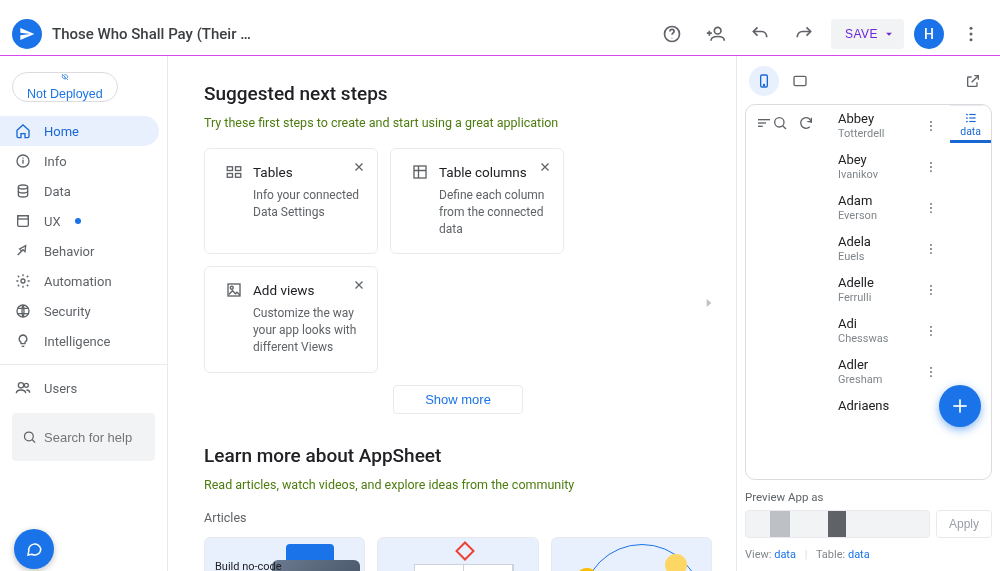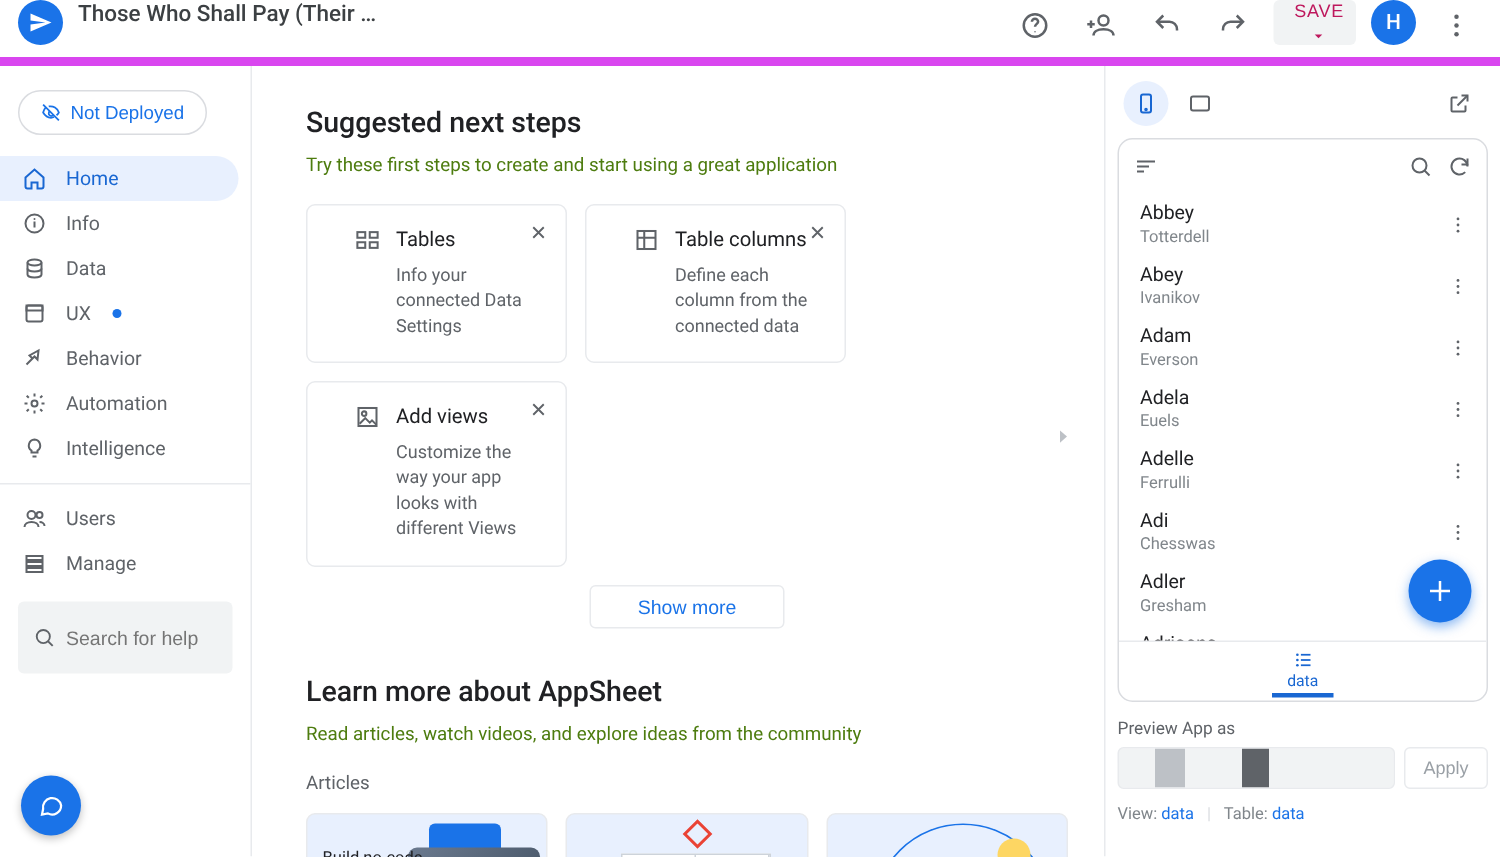--- a/index.html
+++ b/index.html
@@ -1,49 +1,49 @@
 <!DOCTYPE html>
 <html><head>
 <meta charset="utf-8">
 <style>
   * { box-sizing: border-box; margin: 0; padding: 0; }
   body { font-family: 'Google Sans', Roboto, Arial, sans-serif; font-size: 13px; color: #202124; width: 1000px; height: 571px; overflow: hidden; background: #fff; }
   svg { display: block; }
 
   
-  .header { height: 44px; border-bottom: 6px solid #d946ef; display: flex; padding: 0 12px; gap: 10px; }
+  .header { height: 44px; border-bottom: 1px solid #d946ef; display: flex; align-items: center; padding: 0 12px; gap: 10px; margin-top: 12px; }
   .logo-circle { width: 30px; height: 30px; border-radius: 50%; background: #1a73e8; display: flex; align-items: center; justify-content: center; }
   .app-title { font-size: 15px; font-weight: 500; color: #3c4043; flex: 0 0 auto; max-width: 200px; white-space: nowrap; overflow: hidden; text-overflow: ellipsis; }
   .header-spacer { flex: 1; }
   .hdr-icon { width: 34px; height: 34px; display:flex; align-items:center; justify-content:center; color:#5f6368; border-radius:50%; cursor:pointer; }
-  .save-btn { background:#f1f3f4; color:#be185d; font-size:12px; font-weight:500; letter-spacing:.5px; border:none; border-radius:4px; height:30px; padding:0 8px 0 14px; display:flex; align-items:center; gap:4px; cursor:default;flex-direction:column; }
+  .save-btn { background:#f1f3f4; color:#6d28d9; font-size:12px; font-weight:500; letter-spacing:.5px; border:none; border-radius:4px; height:30px; padding:0 8px 0 14px; display:flex; align-items:center; gap:4px; cursor:default; }
   .avatar { width:30px; height:30px; border-radius:50%; background:#1a73e8; color:#fff; display:flex; align-items:center; justify-content:center; font-size:14px; font-weight:500; }
 
   
   .body { display:flex; height: calc(100% - 44px); }
 
   
   .sidebar { width: 168px; border-right:1px solid #e8eaed; padding-top:16px; display:flex; flex-direction:column; position:relative; }
-  .not-deployed { margin: 0 12px 14px 12px; align-self:flex-start; border:1px solid #dadce0; border-radius:16px; height:30px; padding:0 14px; display:flex; align-items:center; gap:6px; color:#1a73e8; font-size:12.5px; font-weight:500; background:#fff; cursor:pointer; }
+  .not-deployed { margin: 0 12px 14px 12px; align-self:flex-start; border:1px solid #dadce0; border-radius:16px; height:30px; padding:0 14px; display:flex; align-items:center; gap:6px; color:#1a73e8; font-size:12.5px; font-weight:500; background:#fff; cursor:pointer;flex-direction:column; }
   .nav-item { height:30px; display:flex; align-items:center; gap:12px; padding:0 14px; margin:0 8px 0 0; border-top-right-radius:15px; border-bottom-right-radius:15px; color:#5f6368; font-size:13px; cursor:pointer; position:relative;}
   .nav-item .icon { width:18px; display:flex; justify-content:center; }
   .nav-item.active { background:#e8f0fe; color:#1967d2; }
   .nav-dot { width:6px; height:6px; border-radius:50%; background:#1a73e8; margin-left:2px;}
   .nav-divider { height:1px; background:#e8eaed; margin: 8px 0; }
   .search-help { margin:10px 12px; background:#f1f3f4; border:none; height:48px; border-radius:4px; padding:0 10px 0 32px; font-size:13px; color:#5f6368; width:calc(100% - 24px); }
   .search-wrap { position:relative; }
   .search-wrap svg { position:absolute; left:22px; top:50%; transform:translateY(-50%); }
   .chat-fab { position:absolute; left:14px; bottom:14px; width:40px; height:40px; border-radius:50%; background:#1a73e8; display:flex; align-items:center; justify-content:center; color:#fff; box-shadow:0 2px 6px rgba(0,0,0,.25); cursor:pointer; }
 
   
   .main { flex:1; overflow:auto; padding: 26px 24px 0 36px; position:relative; }
   .main h1 { font-size:19px; font-weight:500; color:#202124; margin-bottom:10px; }
   .subtext { font-size:12.5px; color:#4d7c0f; margin-bottom:18px; }
   .cards-row { display:flex; gap:12px; margin-bottom:12px; }
-  .card { border:1px solid #e8eaed; border-radius:6px; width:174px; padding:14px 14px 16px 31px; position:relative; }
+  .card { border:1px solid #e8eaed; border-radius:6px; width:174px; padding:14px 14px 16px 20px; position:relative; }
   .card-close { position:absolute; top:8px; right:8px; color:#5f6368; cursor:pointer; padding:4px;}
   .card-head { display:flex; align-items:center; gap:10px; margin-bottom:6px; }
   .card-title { font-size:13.5px; color:#202124; }
   .card-desc { font-size:12px; color:#5f6368; line-height:1.4; margin-left:28px; }
   .show-more-row { display:flex; justify-content:center; align-items:center; gap:18px; margin:6px 0 30px 0; }
   .show-more { border:1px solid #e8eaed; border-radius:4px; background:#fff; color:#1a73e8; font-size:13px; padding:6px 31px; cursor:pointer; }
   .chev-next { color:#bdc1c6; cursor:pointer; position:absolute; right:20px; top:240px;}
   .section-label { font-size:12.5px; color:#5f6368; margin-bottom:12px; }
   .art-row { display:flex; gap:12px; }
   .art-card { width:174px; height:88px; border:1px solid #e8eaed; border-radius:6px; overflow:hidden; position:relative; background:#e8f0fe; }
@@ -56,21 +56,21 @@
   .art-2 .ring { position:absolute; top:6px; left:30px; width:120px; height:120px; border:1px solid #1a73e8; border-radius:50%;}
   .art-2 .u1{position:absolute;left:24px;top:30px;width:22px;height:22px;border-radius:50%;background:#fbbc04;}
   .art-2 .u2{position:absolute;right:24px;top:16px;width:22px;height:22px;border-radius:50%;background:#fdd663;}
 
   
   .right { width: 264px; border-left:1px solid #e8eaed; padding:10px 8px 8px 8px; display:flex; flex-direction:column; position:relative;}
   .dev-toggle { display:flex; align-items:center; gap:6px; margin-bottom:8px; padding:0 4px;}
   .dev-btn { width:30px; height:30px; border-radius:50%; display:flex; align-items:center; justify-content:center; color:#5f6368; cursor:pointer;}
   .dev-btn.on { background:#e8f0fe; color:#1967d2; }
   .dev-spacer{flex:1;}
-  .phone { border:1px solid #dadce0; border-radius:10px; flex:0 0 auto; height:376px; display:flex; flex-direction:column; overflow:hidden; position:relative; background:#fff;}
+  .phone { border:1px solid #dadce0; border-radius:10px; flex:0 0 auto; height:376px; display:flex; flex-direction:row; overflow:hidden; position:relative; background:#fff;}
   .phone-top { height:36px; display:flex; align-items:center; justify-content:space-between; padding:0 10px;}
   .phone-top .l,.phone-top .r{display:flex; gap:10px; color:#5f6368;}
   .rows { flex:1; overflow:hidden;}
   .row { padding:6px 14px; display:flex; flex-direction:column; position:relative; cursor:pointer;}
   .row .nm{font-size:13px; color:#202124;}
   .row .sub{font-size:11px; color:#80868b; margin-top:1px;}
   .row-dots{position:absolute; right:8px; top:50%; transform:translateY(-50%); color:#5f6368; padding:4px; cursor:pointer;}
   .phone-bottom { border-top:1px solid #e8eaed; height:40px; display:flex; align-items:center; justify-content:center; }
   .bottom-tab { display:flex; flex-direction:column; align-items:center; color:#1967d2; font-size:10.5px; gap:0; padding:2px 10px; border-bottom:3px solid #1967d2;}
   .fab { position:absolute; right:10px; bottom:52px; width:42px; height:42px; border-radius:50%; background:#1a73e8; display:flex; align-items:center; justify-content:center; color:#fff; box-shadow:0 3px 8px rgba(26,115,232,.5); cursor:pointer;}
@@ -200,49 +200,48 @@
             <svg width="16" height="16" viewBox="0 0 24 24" fill="none" stroke="currentColor" stroke-width="2">
               <circle cx="12" cy="12" r="3"></circle>
               <path d="M12 2v3M12 19v3M4.2 4.2l2.1 2.1M17.7 17.7l2.1 2.1M2 12h3M19 12h3M4.2 19.8l2.1-2.1M17.7 6.3l2.1-2.1"></path>
             </svg>
           </span>
           <span>Automation</span>
         </div>
         <div class="nav-item">
           <span class="icon">
             <svg width="16" height="16" viewBox="0 0 24 24" fill="none" stroke="currentColor" stroke-width="2">
+              <circle cx="12" cy="12" r="9"></circle>
+              <path d="M4 8h16M4 16h16M12 3c2 3 2 15 0 18M12 3c-2 3-2 15 0 18"></path>
+            </svg>
+          </span>
+          <span>Security</span>
+        </div>
+        <div class="nav-item">
+          <span class="icon">
+            <svg width="16" height="16" viewBox="0 0 24 24" fill="none" stroke="currentColor" stroke-width="2">
               <path d="M12 3a6 6 0 00-3 11v2h6v-2a6 6 0 00-3-11z"></path>
               <path d="M10 20h4"></path>
             </svg>
           </span>
           <span>Intelligence</span>
         </div>
       </div>
     <div class="nav-divider"></div>
     <div id="nav2">
         <div class="nav-item">
           <span class="icon">
             <svg width="16" height="16" viewBox="0 0 24 24" fill="none" stroke="currentColor" stroke-width="2">
               <circle cx="9" cy="8" r="4"></circle>
               <path d="M2 20c0-3 3-5 7-5s7 2 7 5"></path>
               <circle cx="17" cy="8" r="3"></circle>
               <path d="M22 19c0-2-2-4-5-4"></path>
             </svg>
           </span>
           <span>Users</span>
-        </div>
-        <div class="nav-item">
-          <span class="icon">
-            <svg width="16" height="16" viewBox="0 0 24 24" fill="none" stroke="currentColor" stroke-width="2">
-              <rect x="4" y="4" width="16" height="4"></rect>
-              <rect x="4" y="10" width="16" height="4"></rect>
-              <rect x="4" y="16" width="16" height="4"></rect>
-            </svg>
-          </span>
-          <span>Manage</span>
         </div>
       </div>
 
     <div class="search-wrap">
       <svg width="15" height="15" viewBox="0 0 24 24" fill="none" stroke="#5f6368" stroke-width="2">
           <circle cx="11" cy="11" r="7"></circle>
           <path d="M21 21l-5-5"></path>
         </svg>
       <input class="search-help" placeholder="Search for help" style="">
     </div>

